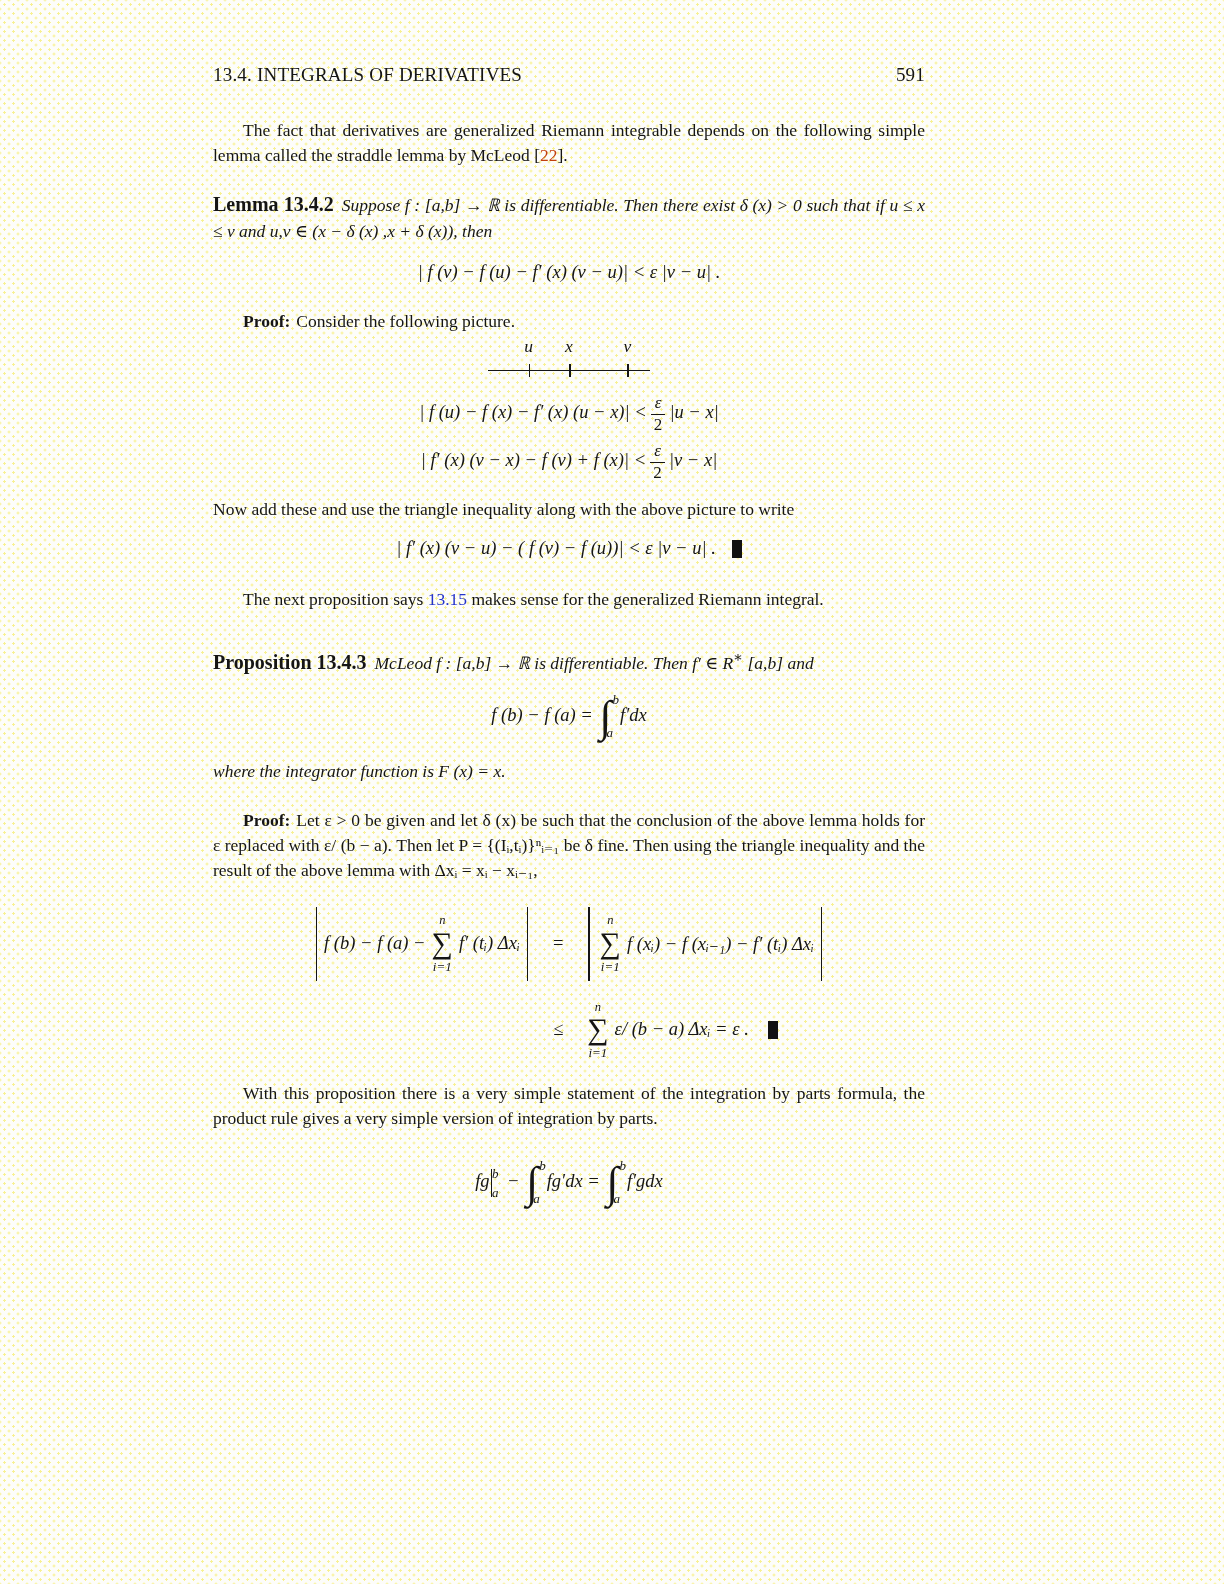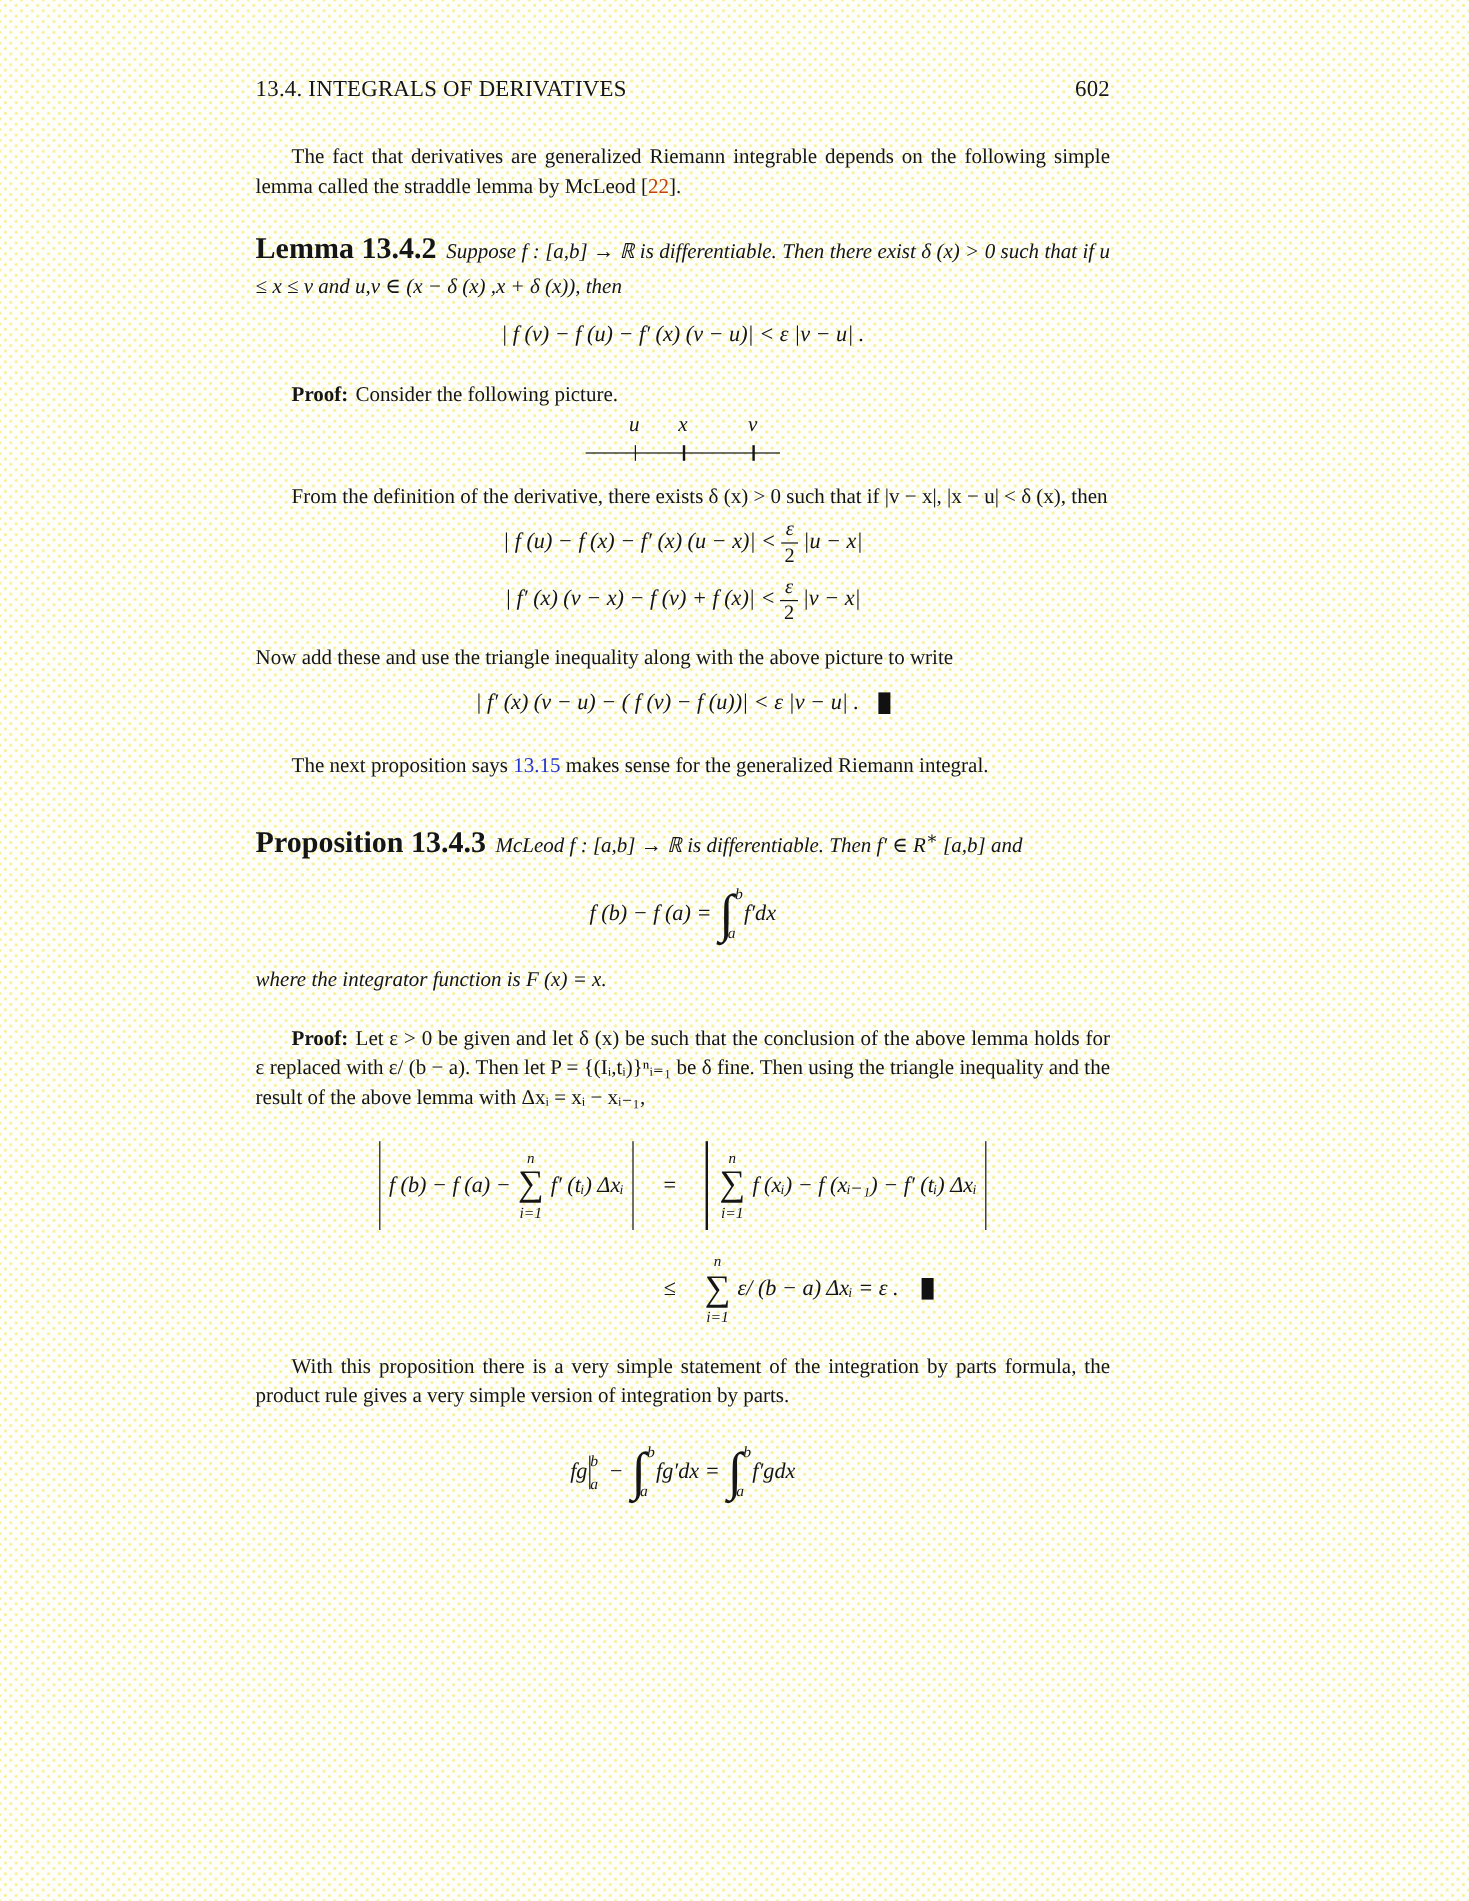--- a/index.html
+++ b/index.html
@@ -28,21 +28,21 @@
   }
   p.body{
     font-size:17.5px;line-height:1.42;
     text-align:justify;
     margin:0 0 22px 0;
   }
   .indent{ text-indent:30px; }
   .noindent{ text-indent:0; }
   .italic{ font-style:italic; }
   .thm{ margin:0 0 8px 0; font-size:17.5px; line-height:1.45; text-align:justify;}
-  .thm-title{ font-weight:bold; font-size:25px; margin-right:8px; }
+  .thm-title{ font-weight:bold; font-size:20px; margin-right:8px; }
   .thm-body{ font-style:italic; }
   .prooflabel{ font-weight:bold; margin-right:6px; }
   a.cite{ color:#c2410c; text-decoration:none; cursor:pointer; }
   a.xref{ color:#2433cb; text-decoration:none; cursor:pointer; }
   .dmath{
     text-align:center;
     font-style:italic;
     font-size:18.5px;
     margin:12px 0 20px 0;
   }
@@ -101,42 +101,41 @@
   .ar{ justify-self:end; } .al{ justify-self:start; }
   .arel{ text-align:center;font-style:normal; }
 </style>
 </head>
 <body>
 
 <div class="page">
 
   <div class="running-header">
     <span>13.4.  INTEGRALS OF DERIVATIVES</span>
-    <span>602</span>
+    <span>591</span>
   </div>
 
   <p class="body indent"><span>The fact that derivatives are generalized Riemann integrable depends on the following simple lemma called the straddle lemma by McLeod [</span><a class="cite">22</a><span>].</span></p>
 
   <p class="thm"><span class="thm-title">Lemma 13.4.2</span><span class="thm-body">Suppose f : [a,b] → ℝ is differentiable. Then there exist δ (x) &gt; 0 such that if u ≤ x ≤ v and u,v ∈ (x − δ (x) ,x + δ (x)), then</span></p>
 
   <div class="dmath" style="margin-top:18px;margin-bottom:26px;">| f (v) − f (u) − f′ (x) (v − u)| &lt; ε |v − u| .</div>
 
   <p class="body indent" style="margin-bottom:6px;"><span class="prooflabel">Proof:</span><span>Consider the following picture.</span></p>
 
   <div class="numline">
     <span class="nl-lab t1">u</span>
     <span class="nl-lab t2">x</span>
     <span class="nl-lab t3">v</span>
     <span class="nl-line"></span>
     <span class="nl-tick t1"></span>
     <span class="nl-tick t2"></span>
     <span class="nl-tick t3"></span>
   </div>
 
-  <p class="body indent" style="margin-bottom:4px;">From the definition of the derivative, there exists δ (x) &gt; 0 such that if |v − x|, |x − u| &lt; δ (x), then</p>
 
   <div class="dmath" style="margin:6px 0 8px 0;"><span>| f (u) − f (x) − f′ (x) (u − x)| &lt;</span><span class="frac">
         <span class="num">ε</span>
         <span class="den roman">2</span>
       </span><span>|u − x|</span></div>
 
 
   <div class="dmath" style="margin:2px 0 14px 0;"><span>| f′ (x) (v − x) − f (v) + f (x)| &lt;</span><span class="frac">
         <span class="num">ε</span>
         <span class="den roman">2</span>

